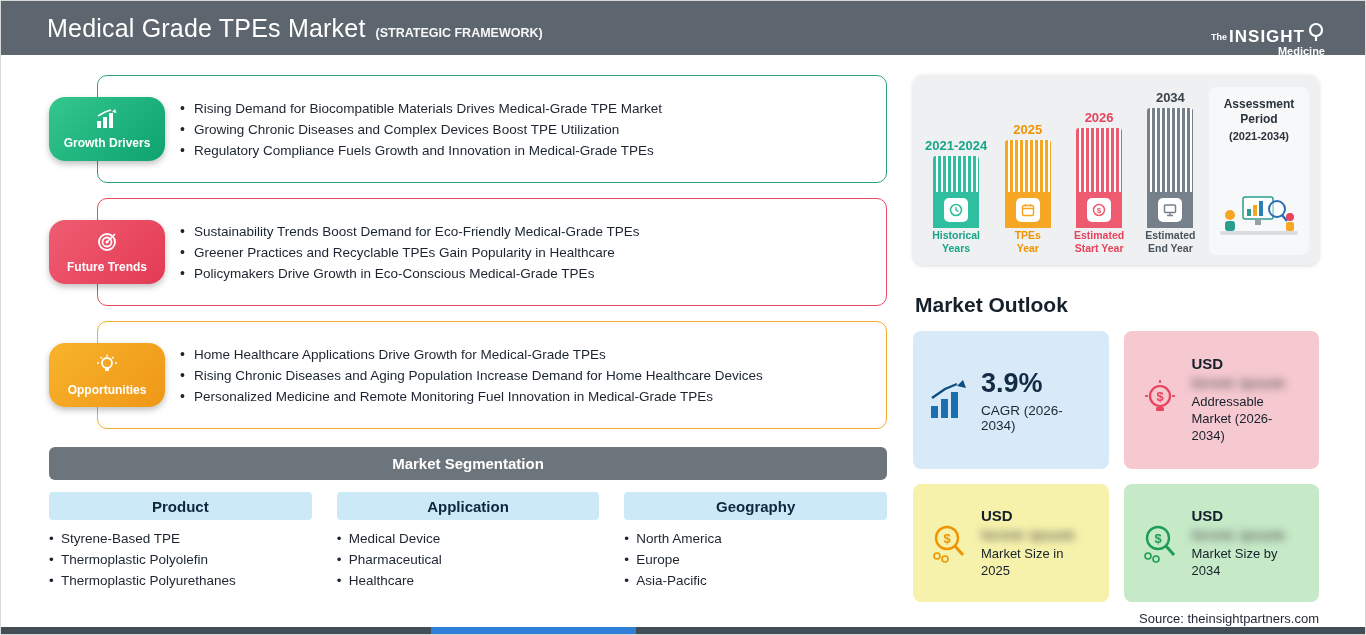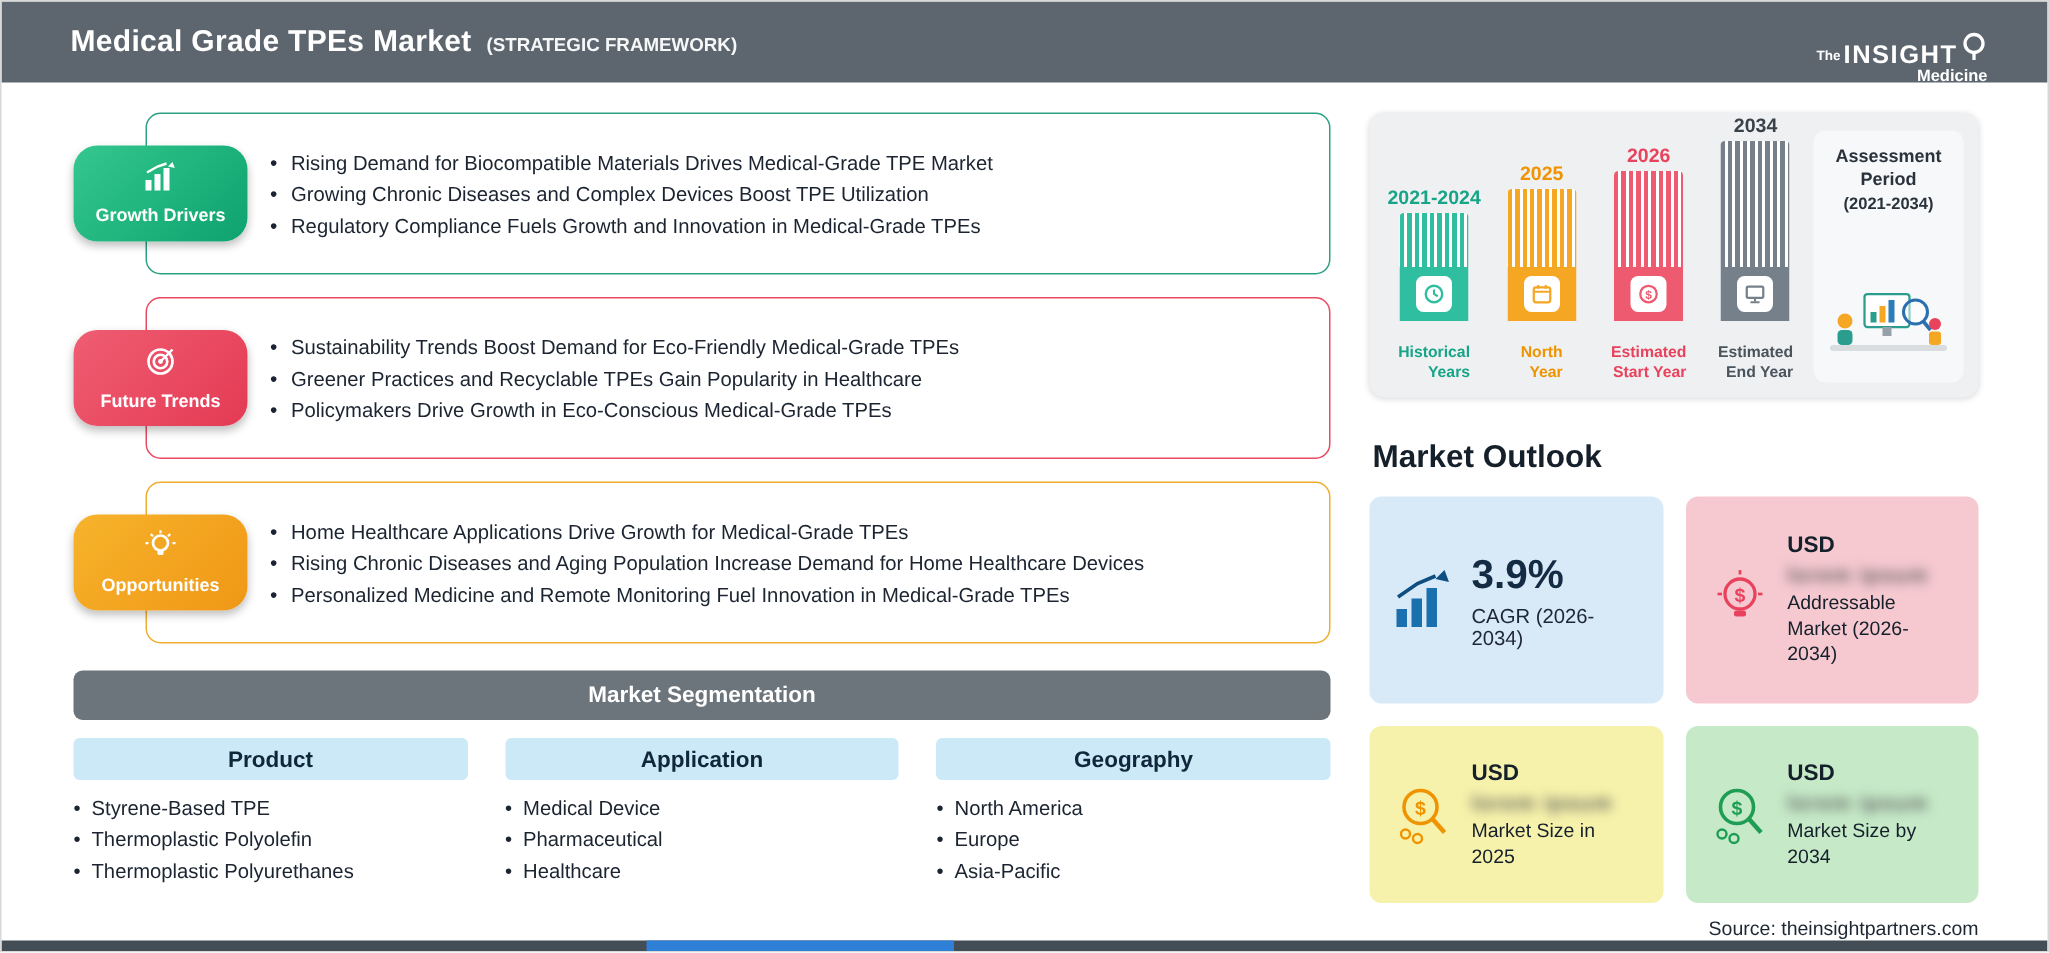--- a/index.html
+++ b/index.html
@@ -2,21 +2,21 @@
 <html><head>
 <meta charset="utf-8">
 <style>
   * { margin:0; padding:0; box-sizing:border-box; }
   body { font-family:"Liberation Sans", sans-serif; background:#ffffff; }
   .page { width:1366px; height:635px; position:relative; overflow:hidden; background:#fff; border:1px solid #d8d8d8; }
 
   
   .header { height:54px; background:#5d666e; display:flex; align-items:center; justify-content:space-between; padding:0 40px 0 46px; }
   .header-left { display:flex; align-items:baseline; gap:10px; color:#fff; }
-  .h-title { font-size:20px; font-weight:700; letter-spacing:.2px; }
+  .h-title { font-size:25px; font-weight:400; letter-spacing:.2px; }
   .h-sub { font-size:12.5px; font-weight:600; opacity:.95; }
   .logo { color:#fff; display:flex; flex-direction:column; align-items:flex-end; line-height:1; }
   .logo-row { display:flex; align-items:flex-end; gap:2px; }
   .logo-the { font-size:9px; font-weight:600; padding-bottom:3px; }
   .logo-insight { font-size:17px; font-weight:800; letter-spacing:1px;margin-top:28px; }
   .logo-partners { font-size:11px; font-weight:700; margin-top:1px; }
 
   
   .main { display:flex; gap:26px; padding:20px 0 0 48px; }
   .left-col { width:838px; }
@@ -48,21 +48,21 @@
 
   
   .tl-card { background:#eef0f2; border-radius:10px; height:190px; padding:12px 10px 10px 12px; display:flex; gap:8px; box-shadow:0 1px 4px rgba(0,0,0,.15); }
   .tl-bars { flex:1; display:flex; align-items:flex-end; gap:10px; }
   .tl-col { flex:1; display:flex; flex-direction:column; align-items:center; justify-content:flex-end; }
   .tl-year { font-size:13px; font-weight:700; margin-bottom:3px; white-space:nowrap; }
   .tl-bar { width:46px; border-radius:3px 3px 0 0; overflow:hidden; display:flex; flex-direction:column; }
   .stripes { flex:1; background:repeating-linear-gradient(90deg, var(--c) 0 3px, #ffffff 3px 5px); }
   .solid { height:36px; background:var(--c); display:flex; align-items:center; justify-content:center; }
   .icon-box { width:24px; height:24px; border-radius:5px; background:#fff; display:flex; align-items:center; justify-content:center; }
-  .tl-label { margin-top:15px; font-size:10.5px; font-weight:700; text-align:right; line-height:1.25; }
+  .tl-label { margin-top:1px; font-size:10.5px; font-weight:700; text-align:center; line-height:1.25; }
   .b0 { --c:#2fbfa0; } .b0 .tl-year, .b0 .tl-label { color:#18a487; } .b0 .tl-bar { height:72px; }
   .b1 { --c:#f5a623; } .b1 .tl-year, .b1 .tl-label { color:#ef9400; } .b1 .tl-bar { height:88px; }
   .b2 { --c:#ee5a6f; } .b2 .tl-year, .b2 .tl-label { color:#e8425c; } .b2 .tl-bar { height:100px; }
   .b3 { --c:#75808a; } .b3 .tl-year { color:#39424a; } .b3 .tl-label { color:#4a545c; } .b3 .tl-bar { height:120px; }
   .as-panel { width:100px; background:#f7f8f9; border-radius:8px; padding:10px 6px 6px; display:flex; flex-direction:column; align-items:center; text-align:center; }
   .as-t { font-size:12px; font-weight:800; color:#2a333c; line-height:1.25; }
   .as-p { font-size:11px; font-weight:700; color:#2a333c; margin-top:3px; }
   .as-illus { margin-top:auto; }
 
   
@@ -239,21 +239,21 @@
                   <span class="icon-box">
                     <svg width="14" height="14" viewBox="0 0 14 14">
                       <rect x="1.5" y="2.5" width="11" height="10" rx="1.5" fill="none" stroke="#f5a623" stroke-width="1.5"></rect>
                       <line x1="1.5" y1="5.5" x2="12.5" y2="5.5" stroke="#f5a623" stroke-width="1.4"></line>
                       <line x1="4.5" y1="1" x2="4.5" y2="3.5" stroke="#f5a623" stroke-width="1.4"></line>
                       <line x1="9.5" y1="1" x2="9.5" y2="3.5" stroke="#f5a623" stroke-width="1.4"></line>
                     </svg>
                   </span>
                 </div>
             </div>
-            <div class="tl-label"><span>North</span><br><span>Year</span></div>
+            <div class="tl-label"><span>TPEs</span><br><span>Year</span></div>
           </div>
           <div class="tl-col b2">
             <div class="tl-year">2026</div>
             <div class="tl-bar">
               <div class="stripes"></div>
               <div class="solid">
                   <span class="icon-box">
                     <svg width="14" height="14" viewBox="0 0 14 14">
                       <circle cx="7" cy="7" r="5.5" fill="none" stroke="#ee5a6f" stroke-width="1.5"></circle>
                       <text x="7" y="10" text-anchor="middle" font-size="8" font-weight="bold" fill="#ee5a6f" font-family="Liberation Sans, sans-serif">$</text>

